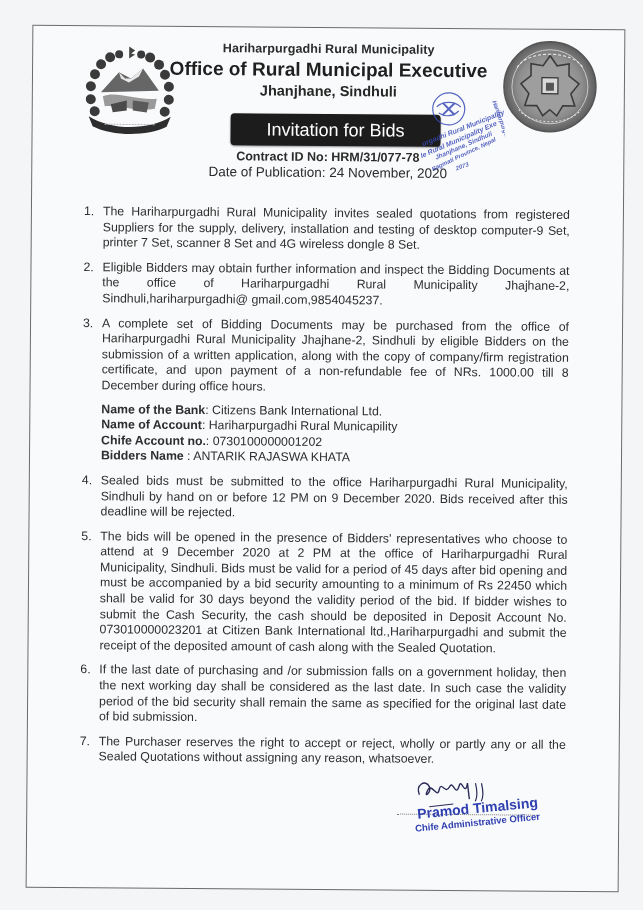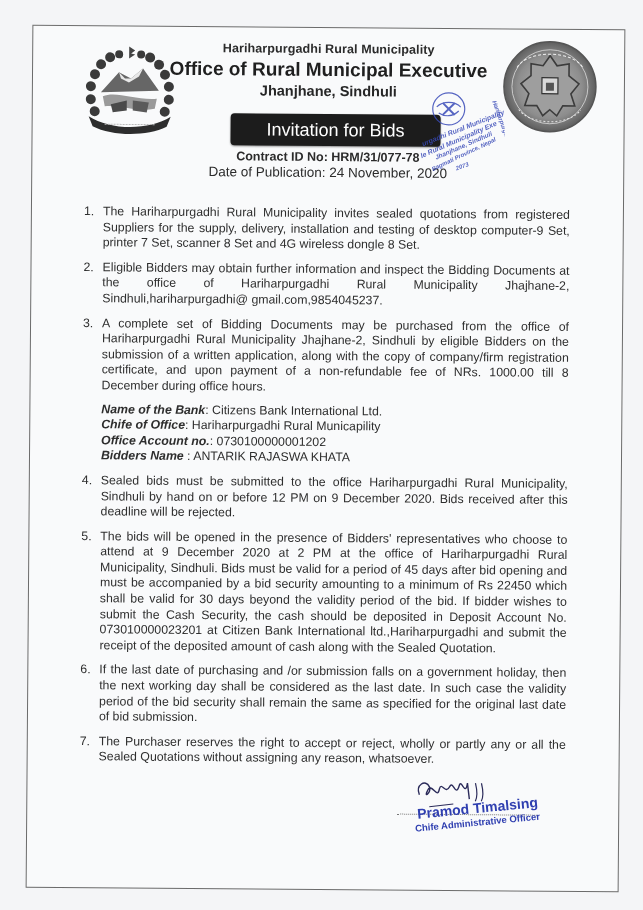--- a/index.html
+++ b/index.html
@@ -137,21 +137,20 @@
       left: 0;
       top: 0;
     }
     .bank-details {
       margin: 8px 0 9px 19px;
       font-size: 12.3px;
       line-height: 15.6px;
     }
     .bank-row .k {
       font-weight: bold;
-      font-style: italic;
     }
     .signature-block {
       position: absolute;
       left: 370px;
       top: 742px;
       width: 190px;
       height: 90px;
     }
     .sig-scribble {
       position: absolute;
@@ -287,24 +286,24 @@
     <li class="item" style="margin-bottom:0;">
       <span class="item-num">3.</span>
       <span>A complete set of Bidding Documents may be purchased from the office of Hariharpurgadhi Rural Municipality Jhajhane-2, Sindhuli by eligible Bidders on the submission of a written application, along with the copy of company/firm registration certificate, and upon  payment of a non-refundable fee of NRs. 1000.00 till 8 December during office hours.</span>
     </li>
 
     <li class="bank-details">
       <div class="bank-row">
         <span class="k">Name of the Bank</span><span>: Citizens Bank International Ltd.</span>
       </div>
       <div class="bank-row">
-        <span class="k">Chife of Office</span><span>: Hariharpurgadhi Rural Municapility</span>
+        <span class="k">Name of Account</span><span>: Hariharpurgadhi Rural Municapility</span>
       </div>
       <div class="bank-row">
-        <span class="k">Office Account no.</span><span>: 0730100000001202</span>
+        <span class="k">Chife Account no.</span><span>: 0730100000001202</span>
       </div>
       <div class="bank-row">
         <span class="k">Bidders Name</span><span> : ANTARIK RAJASWA KHATA</span>
       </div>
     </li>
 
     <li class="item">
       <span class="item-num">4.</span>
       <span>Sealed bids must be submitted to the office Hariharpurgadhi Rural Municipality, Sindhuli by hand on or before 12 PM on 9 December 2020. Bids received after this deadline will be rejected.</span>
     </li>

